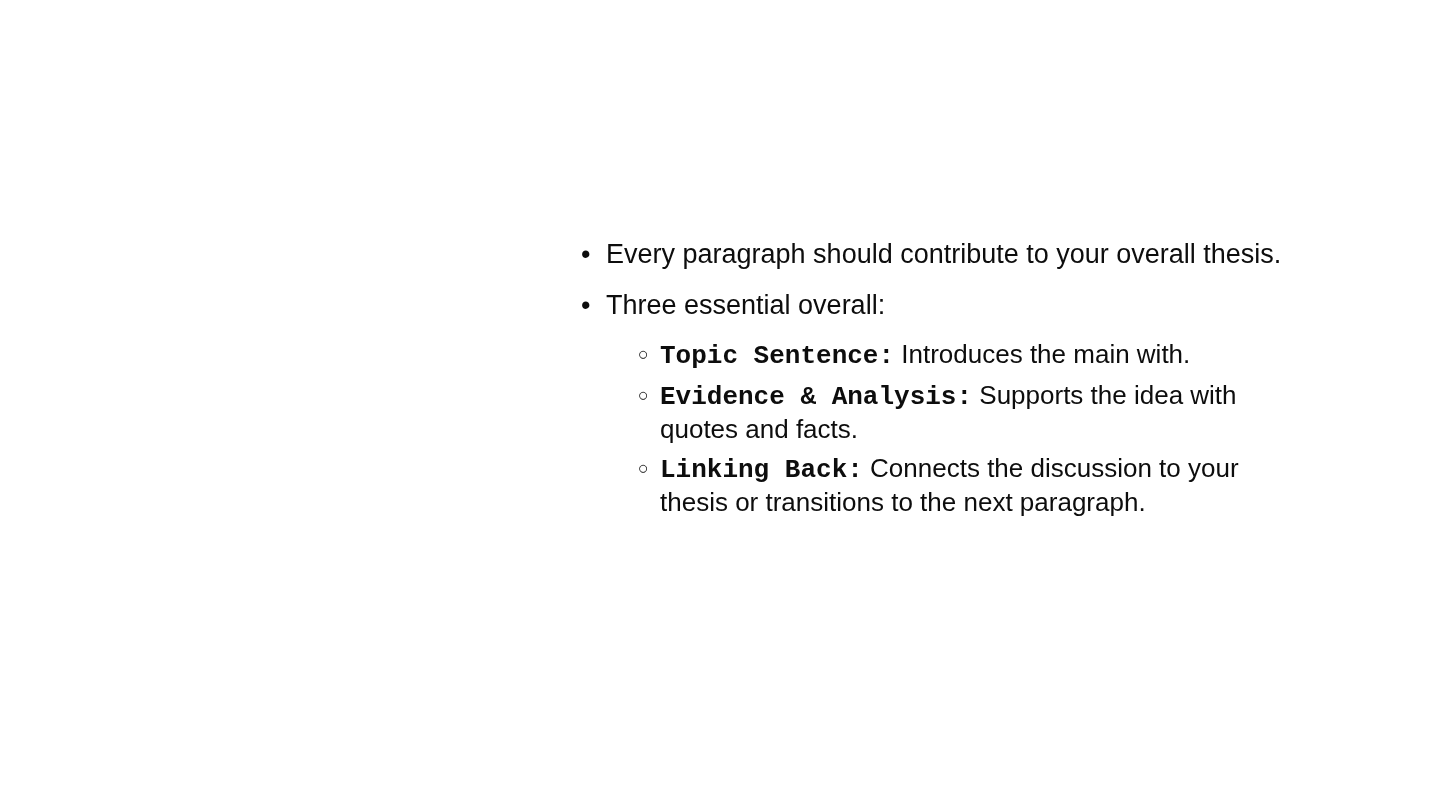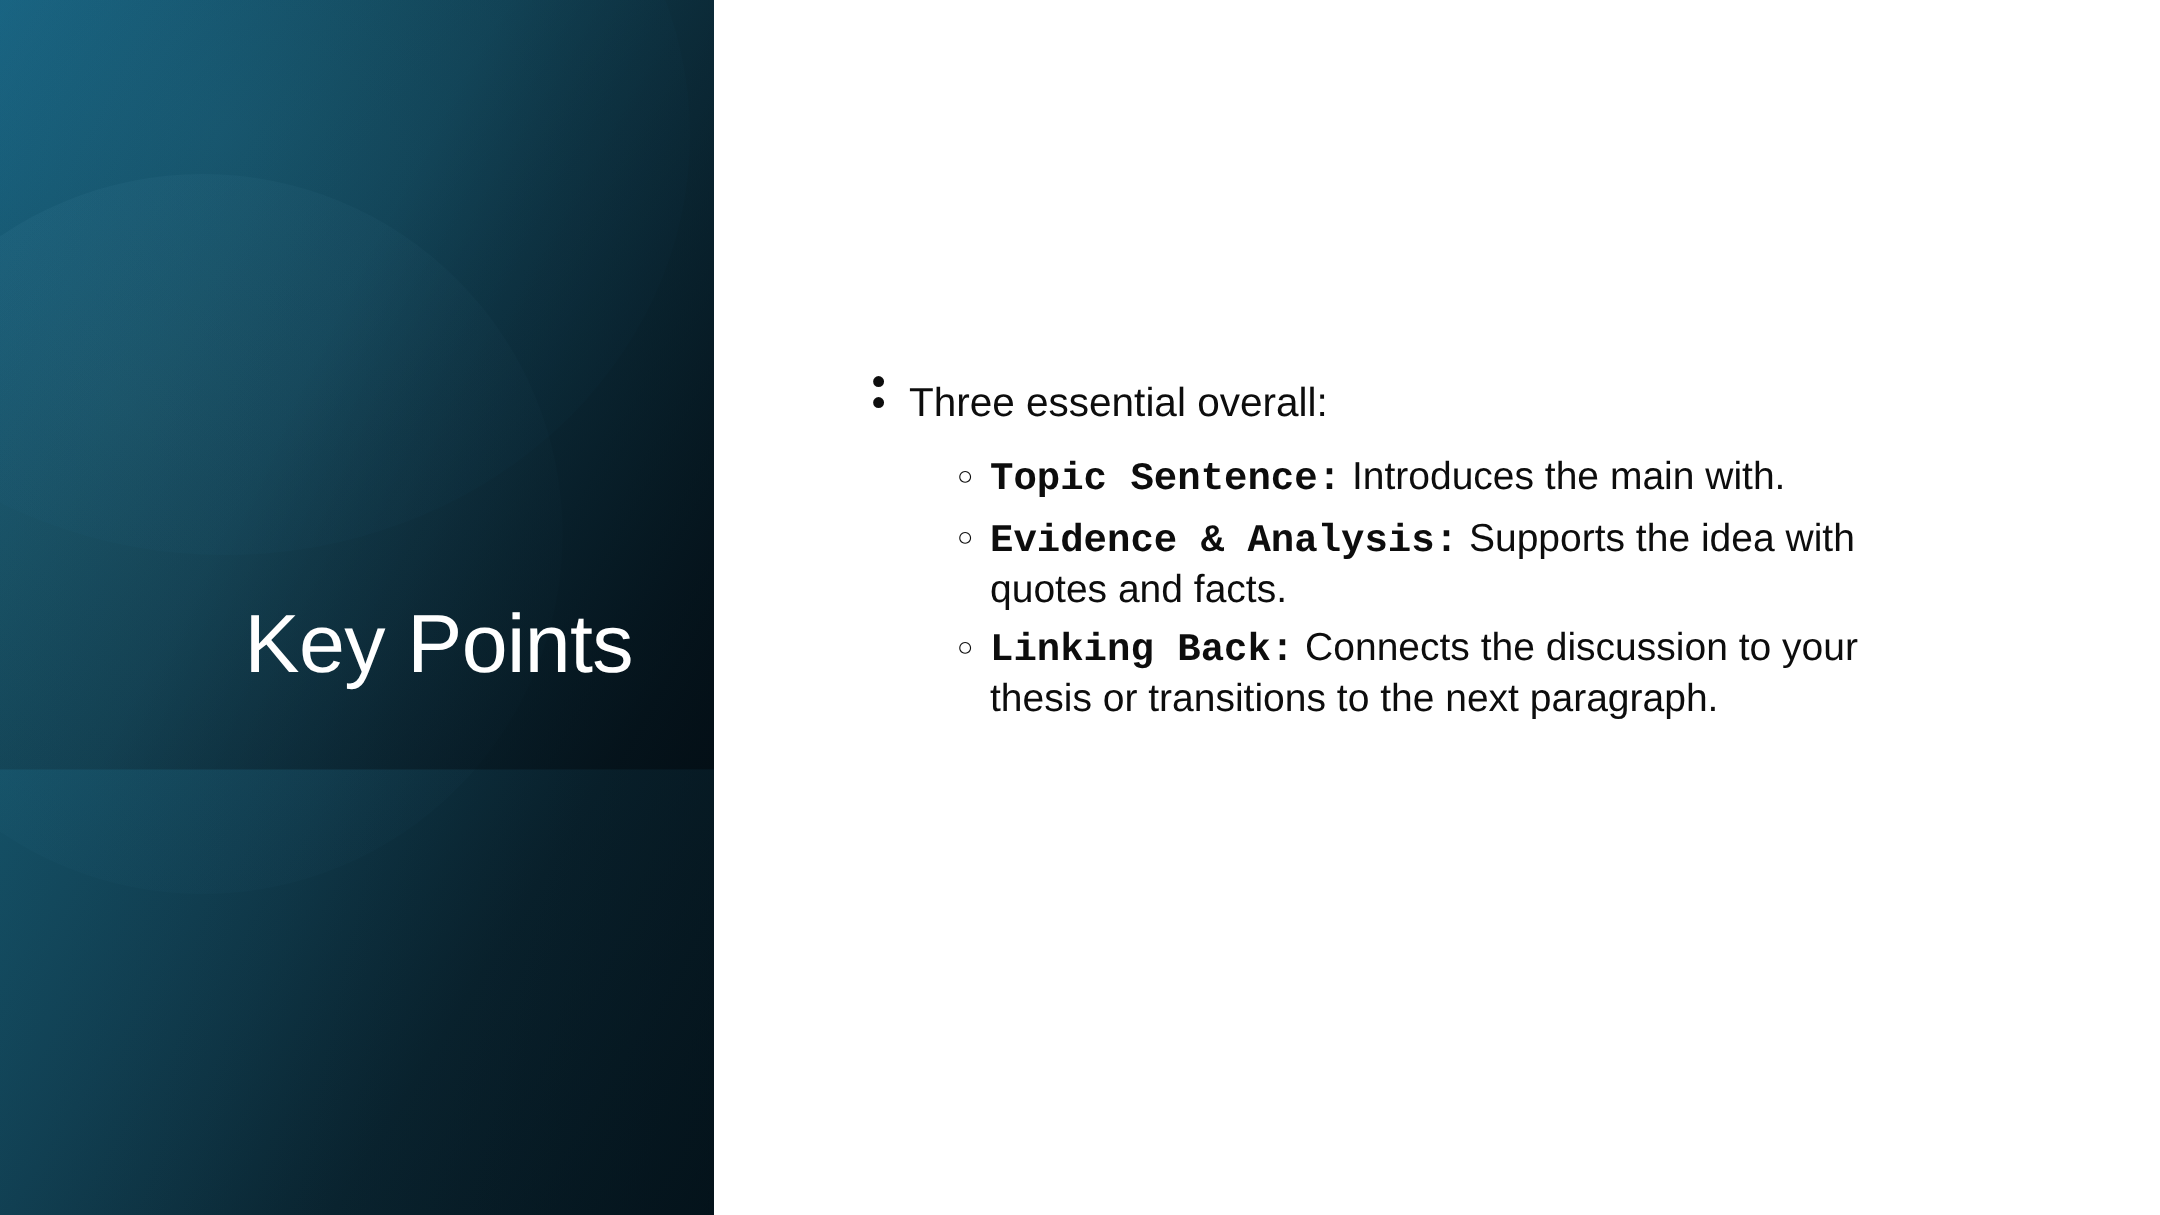--- a/index.html
+++ b/index.html
@@ -165,33 +165,27 @@
   }
   .sublist {
     margin-top: 2px;
   }
 </style>
 </head>
 <body>
 
 <div class="slide">
 
-  <div class="title-panel">
-    <div class="panel-glow"></div>
-    <div class="panel-circle"></div>
-    <div class="panel-upper"></div>
-    <div class="panel-lower"></div>
-    <div class="slide-title">Key Points</div>
-  </div>
 
   <div class="content">
     <div class="body-list">
 
       <div class="bullet-l1">
         <span class="marker">•</span>
+        <span>Every paragraph should contribute to your overall thesis.</span>
       </div>
 
       <div class="bullet-l1">
         <span class="marker">•</span>
         <span>Three essential overall:</span>
       </div>
 
       <div class="sublist">
 
         <div class="bullet-l2">

